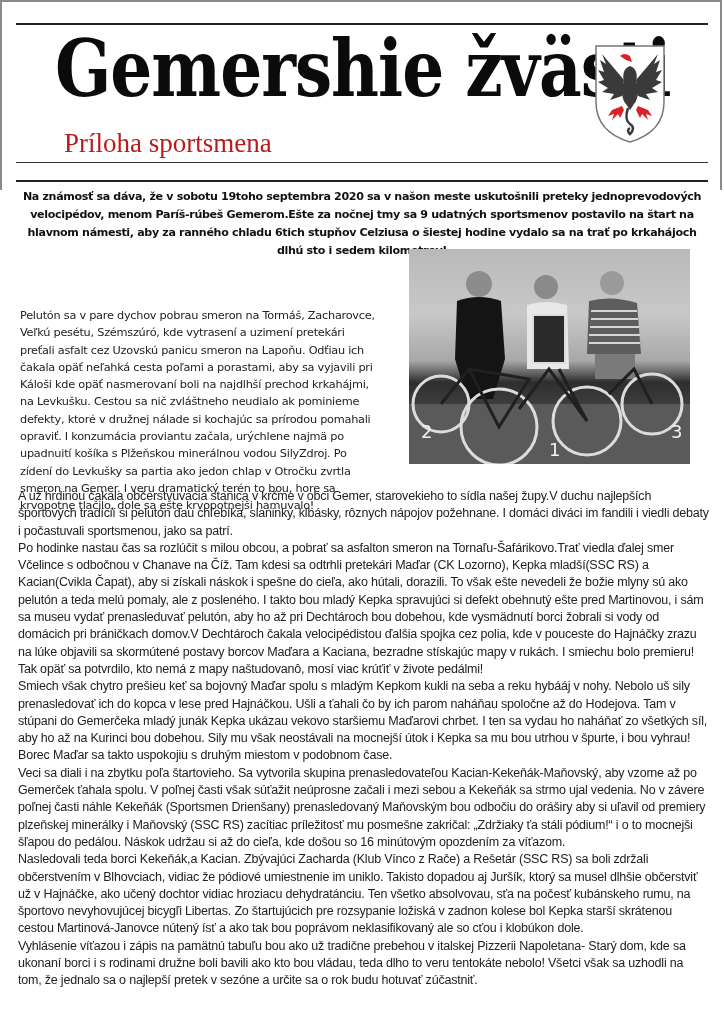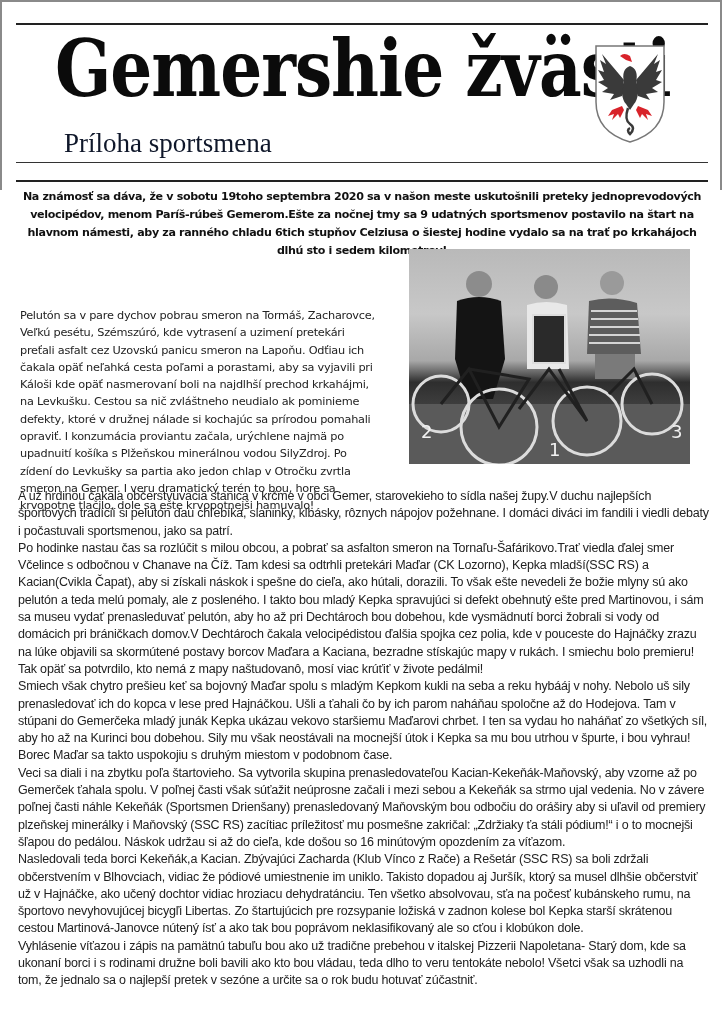--- a/index.html
+++ b/index.html
@@ -14,21 +14,21 @@
   }
   .rule { position: absolute; left: 16px; right: 16px; height: 2px; background: #222; }
   .rule.thin { height: 1px; background: #333; }
   .masthead-title {
     position: absolute; left: 55px; top: 30px;
     font-family: "DejaVu Serif", serif; font-weight: bold; font-size: 66px; letter-spacing: -1px;
     color: #0b0b0b; line-height: 1; transform: scaleY(1.18); transform-origin: top left;
   }
   .masthead-sub {
     position: absolute; left: 64px; top: 128px;
-    font-family: "Liberation Serif", serif; font-size: 27px; color: #0f172a;
+    font-family: "Liberation Serif", serif; font-size: 27px; color: #b91c1c;
   }
   .coat { position: absolute; left: 594px; top: 44px; width: 72px; height: 100px; }
   .lead {
     position: absolute; left: 16px; top: 188px; width: 692px;
     font-family: "DejaVu Sans", sans-serif; font-weight: bold; font-size: 11.1px; line-height: 18px;
     text-align: center; color: #111; letter-spacing: -0.35px;
   }
   .col-text {
     position: absolute; left: 20px; top: 259px; width: 360px;
     font-family: "DejaVu Sans", sans-serif; font-size: 11.3px; line-height: 17.3px; color: #222;

